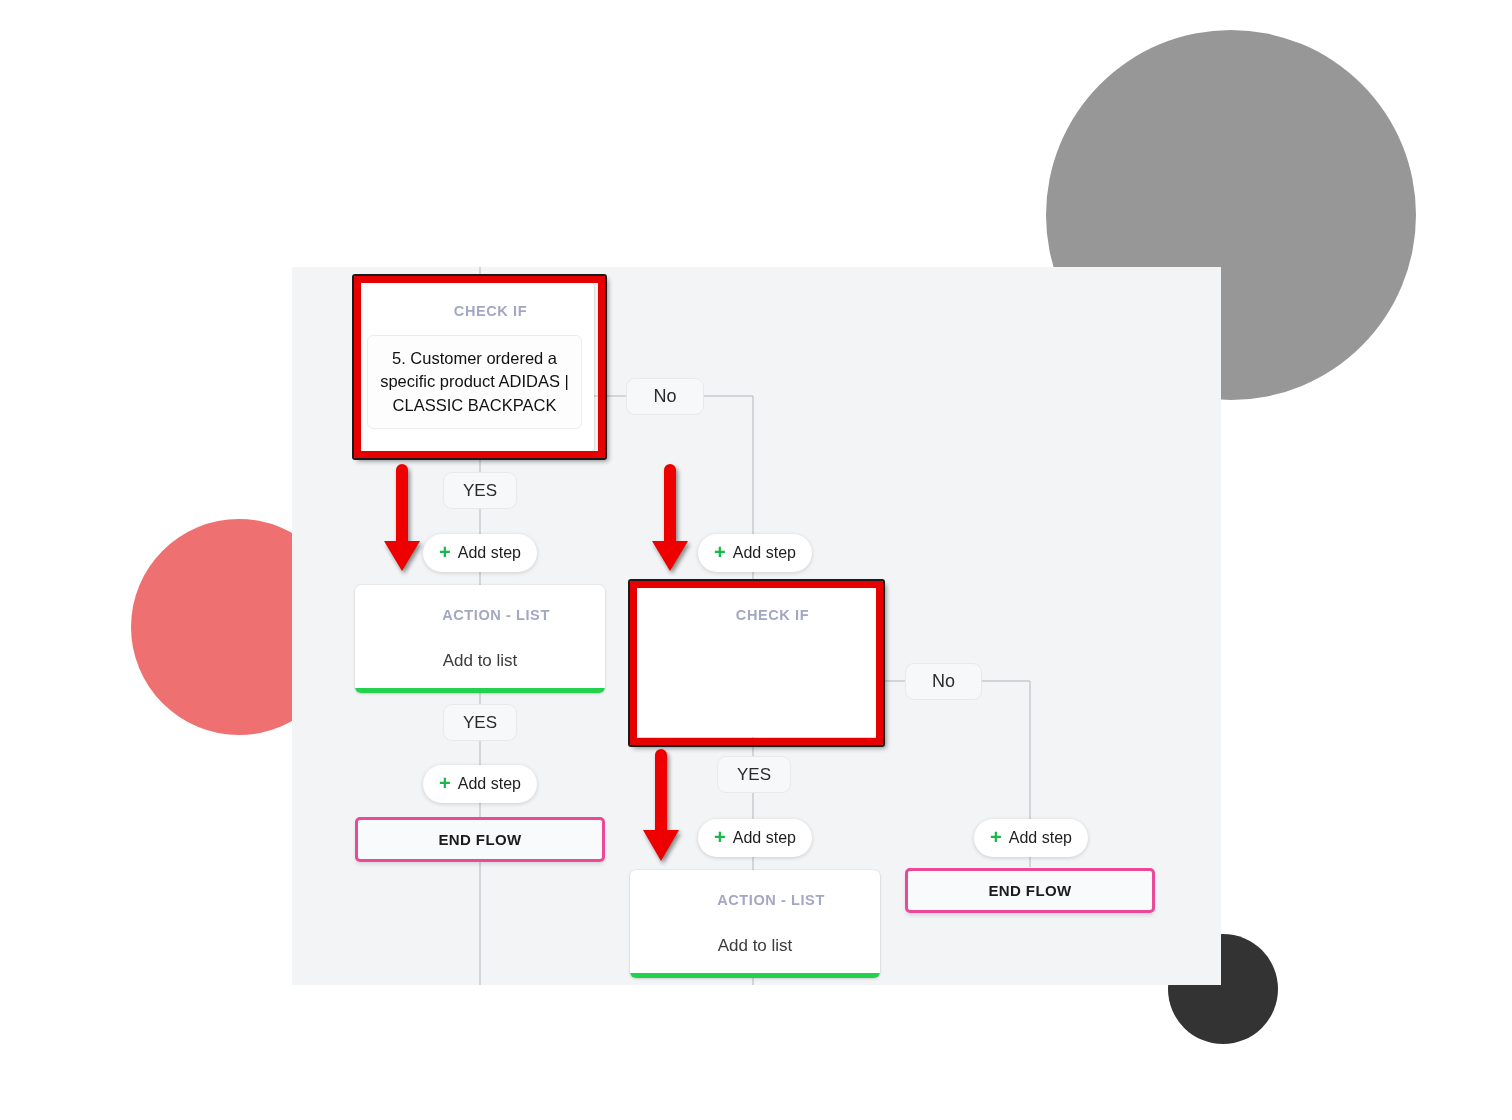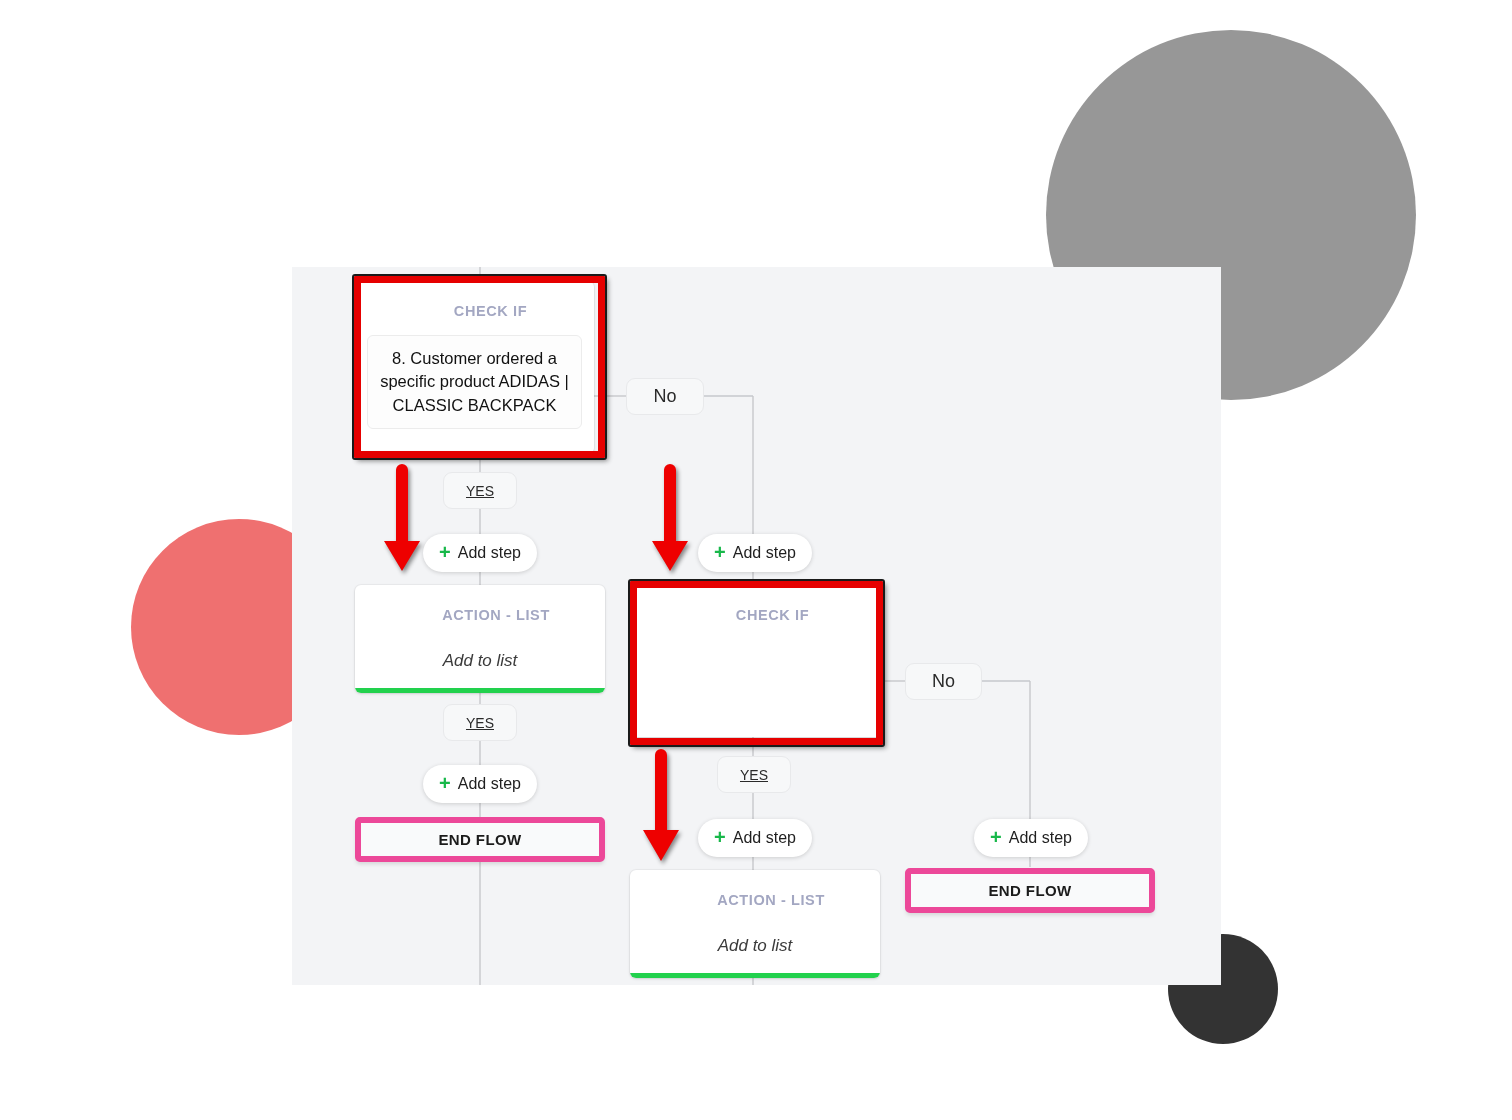--- a/index.html
+++ b/index.html
@@ -74,50 +74,49 @@
     text-align: center;
     font-size: 16.5px;
     line-height: 1.42;
     color: #111111;
   }
   .card-body-text {
     text-align: center;
     font-size: 17px;
     color: #3b3b3b;
     padding-top: 28px;
-    font-style: italic;
   }
   .card-greenbar {
     height: 5px;
     background: #22d14d;
     position: absolute;
     left: 0; right: 0; bottom: 0;
   }
 
   
   .endflow {
     background: #f9fafb;
     border-radius: 5px;
-    border: 6px solid #ec4899;
+    border: 3px solid #ec4899;
     box-shadow: 0 3px 4px -1px rgba(0,0,0,0.13);
     display: flex; align-items: center; justify-content: center;
     font-size: 15px; font-weight: bold; letter-spacing: 0.4px;
     color: #1b1b1b;
   }
 
   
   .pill {
     background: #f7f8f9;
     border: 1px solid #e8e9eb;
     border-radius: 9px;
     display: flex; align-items: center; justify-content: center;
     font-size: 18px;
     color: #2a2a2a;
   }
-  .pill.yes { font-size: 14px; text-decoration: underline; }
+  .pill.yes { font-size: 17px; }
 
   
   .addstep {
     background: #ffffff;
     border-radius: 20px;
     box-shadow: 0 1px 4px rgba(0,0,0,0.16);
     display: flex; align-items: center; justify-content: center;
     gap: 7px;
     font-size: 16px;
     color: #1f1f1f;
@@ -173,21 +172,21 @@
 
       <line x1="590" y1="414" x2="613" y2="414"></line>
 
       <line x1="690" y1="414" x2="738" y2="414"></line>
       <line x1="738" y1="414" x2="738" y2="600"></line>
     </g>
   </svg>
 
   <div class="node card" style="left:63px; top:14px; width:239px; height:173px;">
     <div class="card-kicker">CHECK IF</div>
-    <div class="card-inner">8. Customer ordered a specific product ADIDAS | CLASSIC BACKPACK</div>
+    <div class="card-inner">5. Customer ordered a specific product ADIDAS | CLASSIC BACKPACK</div>
   </div>
 
   <div class="node pill" style="left:334px; top:111px; width:78px; height:37px;">
     <span>No</span>
   </div>
 
   <div class="node pill yes" style="left:151px; top:205px; width:74px; height:37px;">
     <span>YES</span>
   </div>
 

